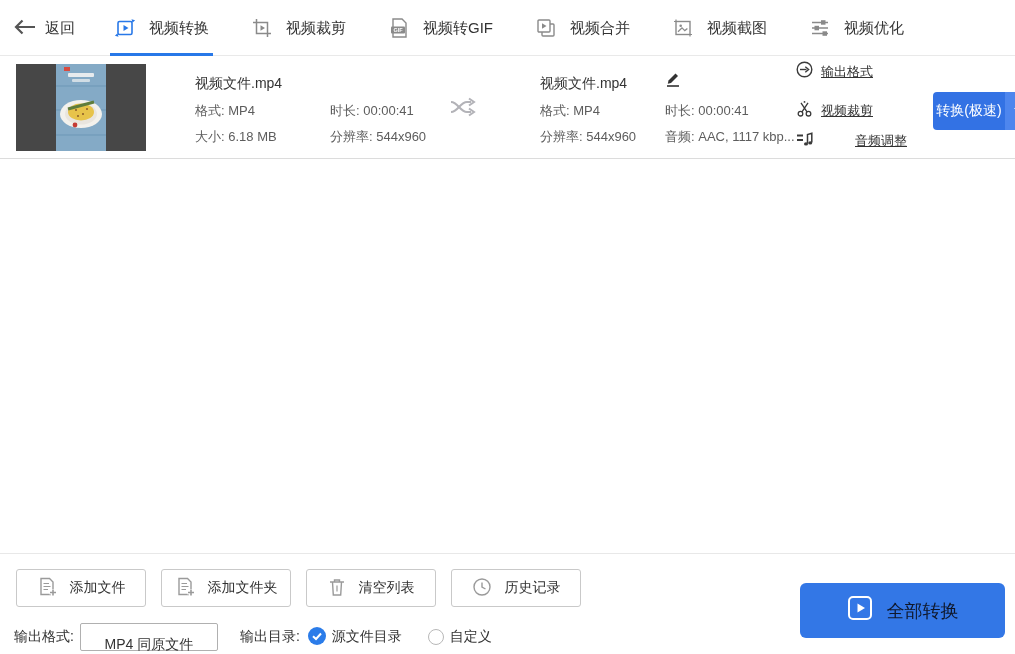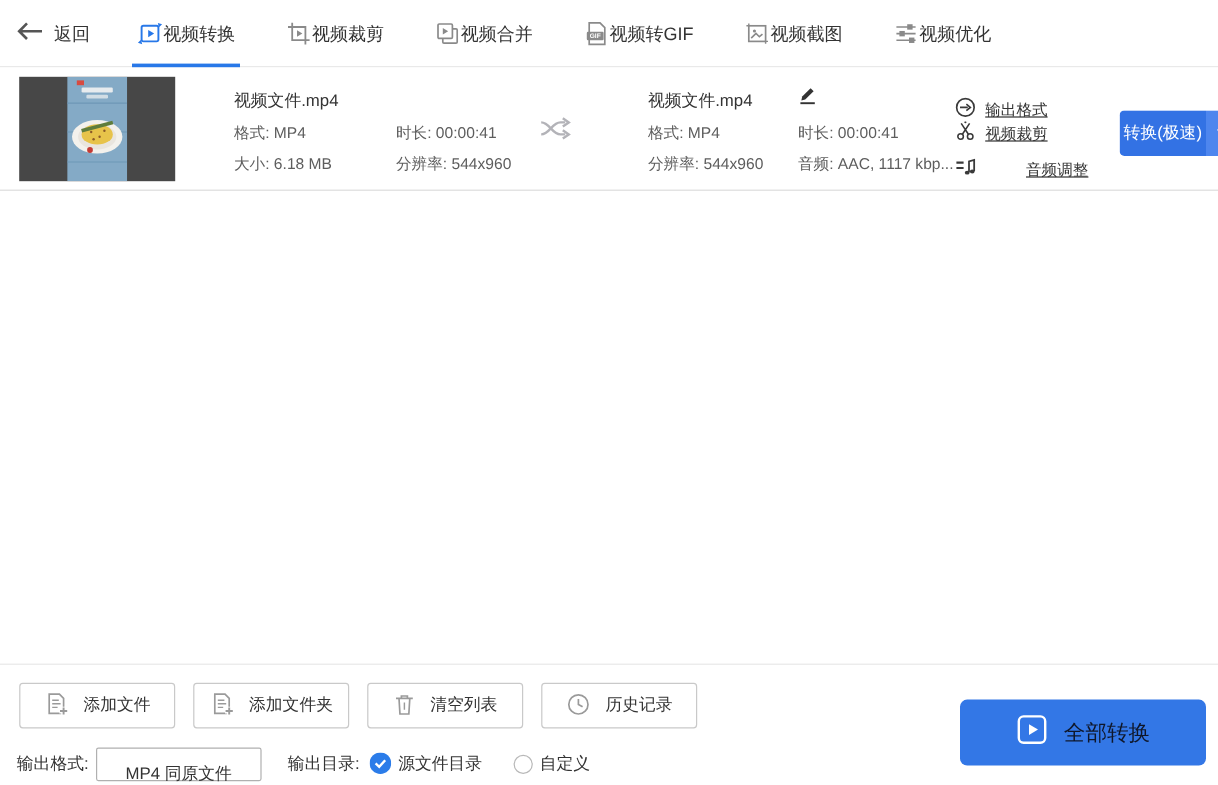--- a/index.html
+++ b/index.html
@@ -3,21 +3,21 @@
 <meta charset="utf-8">
 <style>
   * { box-sizing: border-box; margin: 0; padding: 0; }
   body { font-family: "Liberation Sans", sans-serif; background:#fff; }
   .app { position:relative; width:1015px; height:654px; background:#fff; overflow:hidden; }
 
   
   .nav { position:absolute; top:0; left:0; width:1015px; height:56px; background:#fff; border-bottom:1px solid #e9e9e9; }
   .back { position:absolute; left:14px; top:0; height:56px; display:flex; align-items:center; gap:9px; cursor:pointer; font-size:15px; color:#333; }
   .tabs { position:absolute; left:110px; top:0; height:56px; display:flex; gap:34px; }
-  .tab { position:relative; height:56px; display:flex; align-items:center; padding:0 4px; font-size:15px; color:#333; cursor:pointer; }
+  .tab { position:relative; height:56px; display:flex; align-items:center; gap:13px; padding:0 4px; font-size:15px; color:#333; cursor:pointer; }
   .tab.active::after { content:""; position:absolute; left:0; right:0; bottom:0; height:3px; background:#2878e8; }
   .tab .ticon { display:flex; align-items:center; }
 
   
   .row { position:absolute; top:57px; left:0; width:1015px; height:102px; background:#fff; border-bottom:1px solid #dcdcdc; }
   .thumb { position:absolute; left:16px; top:7px; width:130px; height:87px; background:#474747; display:flex; justify-content:center; overflow:hidden; }
   .fname { position:absolute; font-size:14px; color:#333; white-space:nowrap; }
   .meta { position:absolute; font-size:13px; color:#5d5d5d; white-space:nowrap; }
   .shuffle { position:absolute; left:447px; top:37px; }
   .editico { position:absolute; left:665px; top:14px; cursor:pointer; }
@@ -74,36 +74,36 @@
             <path d="M5.5 2 V16.5 H20" fill="none" stroke="#8a8a8a" stroke-width="1.5"></path>
             <path d="M2 5.5 H16.5 V20" fill="none" stroke="#8a8a8a" stroke-width="1.5"></path>
             <path d="M9.5 8.3 L14 11 L9.5 13.7 Z" fill="#8a8a8a"></path>
           </svg>
         </span>
         <span>视频裁剪</span>
       </div>
       <div class="tab">
         <span class="ticon">
           <svg width="22" height="22" viewBox="0 0 22 22">
+            <path d="M5 2 H14 L18 6 V20 H5 Z" fill="none" stroke="#8a8a8a" stroke-width="1.4"></path>
+            <rect x="3" y="9.5" width="14" height="7" rx="1" fill="#8a8a8a"></rect>
+            <text x="10" y="15" font-size="5.5" fill="#ffffff" text-anchor="middle" font-weight="bold" font-family="Liberation Sans, sans-serif">GIF</text>
+          </svg>
+        </span>
+        <span>视频转GIF</span>
+      </div>
+      <div class="tab">
+        <span class="ticon">
+          <svg width="22" height="22" viewBox="0 0 22 22">
             <rect x="7" y="7" width="12" height="12" rx="1" fill="none" stroke="#8a8a8a" stroke-width="1.4"></rect>
             <rect x="3" y="3" width="12" height="12" rx="1" fill="#fff" stroke="#8a8a8a" stroke-width="1.4"></rect>
             <path d="M7 6.3 L11.5 9 L7 11.7 Z" fill="#8a8a8a"></path>
           </svg>
         </span>
         <span>视频合并</span>
-      </div>
-      <div class="tab">
-        <span class="ticon">
-          <svg width="22" height="22" viewBox="0 0 22 22">
-            <path d="M5 2 H14 L18 6 V20 H5 Z" fill="none" stroke="#8a8a8a" stroke-width="1.4"></path>
-            <rect x="3" y="9.5" width="14" height="7" rx="1" fill="#8a8a8a"></rect>
-            <text x="10" y="15" font-size="5.5" fill="#ffffff" text-anchor="middle" font-weight="bold" font-family="Liberation Sans, sans-serif">GIF</text>
-          </svg>
-        </span>
-        <span>视频转GIF</span>
       </div>
       <div class="tab">
         <span class="ticon">
           <svg width="22" height="22" viewBox="0 0 22 22">
             <rect x="4" y="4.5" width="14" height="13" fill="none" stroke="#8a8a8a" stroke-width="1.4"></rect>
             <path d="M2 4.5 H4 V2.5" fill="none" stroke="#8a8a8a" stroke-width="1.2"></path>
             <path d="M20 17.5 H18 V19.5" fill="none" stroke="#8a8a8a" stroke-width="1.2"></path>
             <circle cx="8.7" cy="8.8" r="1.3" fill="#8a8a8a"></circle>
             <path d="M6 14.8 L10 10.8 L12.8 13.6 L15.4 11.4" fill="none" stroke="#8a8a8a" stroke-width="1.3"></path>
           </svg>
@@ -164,21 +164,21 @@
       <svg width="15" height="17" viewBox="0 0 15 17">
         <path d="M3.5 9.5 L10.5 2.5 L13 5 L6 12 L2.8 12.7 Z" fill="#333"></path>
         <rect x="2" y="14.2" width="12" height="1.6" fill="#333"></rect>
       </svg>
     </span>
     <div class="meta" style="left:540px; top:45px;">格式: MP4</div>
     <div class="meta" style="left:665px; top:45px;">时长: 00:00:41</div>
     <div class="meta" style="left:540px; top:71px;">分辨率: 544x960</div>
     <div class="meta" style="left:665px; top:71px;">音频: AAC, 1117 kbp...</div>
 
-    <div class="action" style="left:796px; top:24px;align-items:center;">
+    <div class="action" style="left:796px; top:4px;align-items:center;">
       <span>
         <svg width="17" height="17" viewBox="0 0 17 17">
           <circle cx="8.5" cy="8.5" r="7.3" fill="none" stroke="#3a3a3a" stroke-width="1.4"></circle>
           <path d="M4 8.5 H10.5" stroke="#3a3a3a" stroke-width="1.4"></path>
           <path d="M9.3 5.8 L12.6 8.5 L9.3 11.2" fill="none" stroke="#3a3a3a" stroke-width="1.4"></path>
         </svg>
       </span>
       <span class="lbl">输出格式</span>
     </div>
     <div class="action" style="left:796px; top:44px;">

